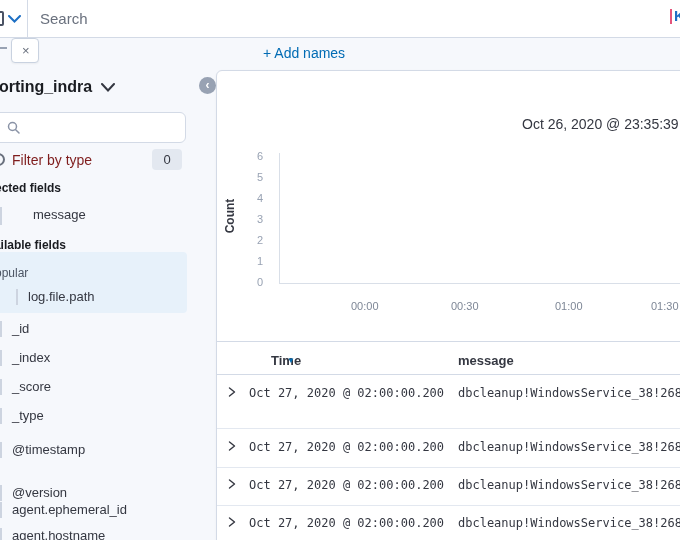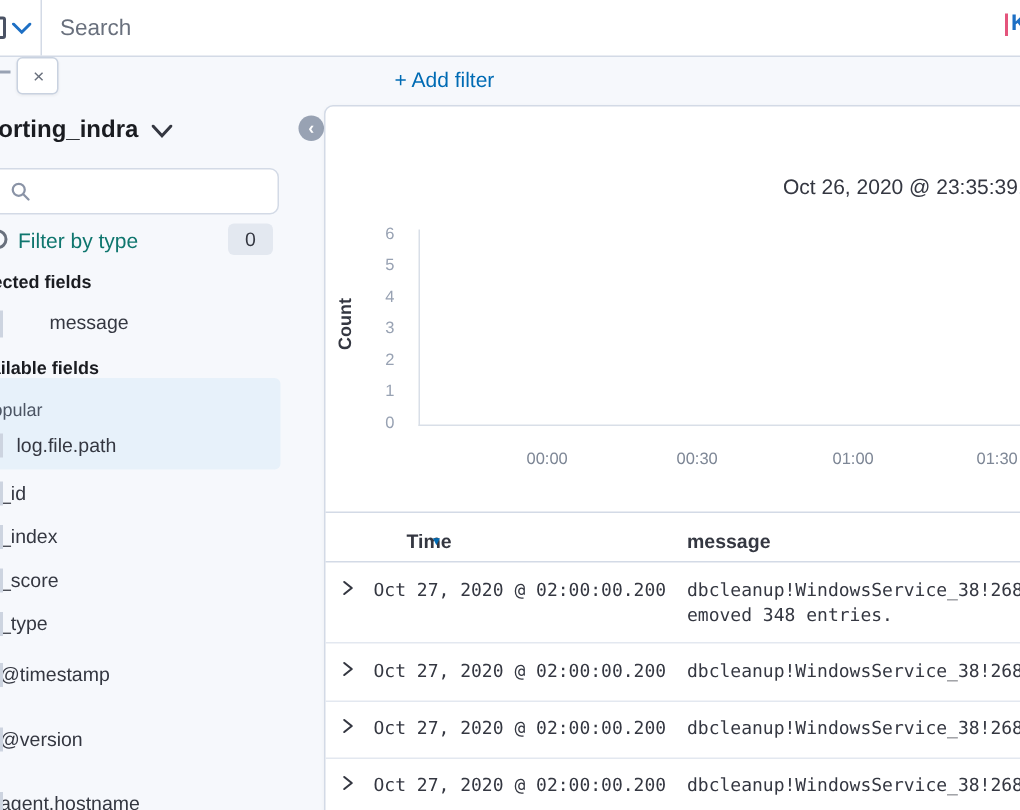--- a/index.html
+++ b/index.html
@@ -38,33 +38,33 @@
   #sidebar { left:0; top:63px; width:216px; height:477px; }
   .collapse-btn { left:199px; top:14px; width:17px; height:17px; border-radius:50%; background:#98a2b3;
     color:#fff; font-size:12px; font-weight:bold; line-height:16px; text-align:center; }
   .idx-row { left:-26px; top:15px; display:flex; align-items:center; gap:9px; }
   .idx-name { font-size:16px; font-weight:bold; color:#1a1c21; white-space:nowrap; }
   .fld-search { left:-16px; top:49px; width:202px; height:31px; background:#fff; border:1px solid #d3dae6;
     border-radius:6px; display:flex; align-items:center; }
   .fld-search .mag { margin-left:22px; }
   .fld-search .ph { margin-left:8px; font-size:14px; color:#69707d; white-space:nowrap; }
   .fbt-icon { left:-8px; top:90px; width:13px; height:13px; border:2px solid #69707d; border-radius:50%; }
-  .fbt-label { left:12px; top:89px; font-size:14px; color:#0f766e; }
+  .fbt-label { left:12px; top:89px; font-size:14px; color:#7f1d1d; }
   .fbt-badge { left:152px; top:86px; width:30px; height:21px; background:#e3e8f0; border-radius:4px;
     font-size:13px; color:#343741; text-align:center; line-height:21px; }
   .sec-head { font-size:12px; font-weight:bold; color:#1a1c21; white-space:nowrap; }
   .sel-head { left:-23px; top:118px; }
   .avl-head { left:-21px; top:175px; }
-  .fld-item { font-size:13px; color:#343741; white-space:nowrap; }
+  .fld-item { font-size:13px; color:#343741; white-space:nowrap; padding-left:12px; }
   .fld-item::before { content:""; position:absolute; left:0; top:0; width:2px; height:16px; background:#cdd4e0; }
   .sel-message { left:0; top:144px; padding-left:33px; }
   .sel-message::before { height:18px; }
   .popular-blk { left:0; top:189px; width:187px; height:61px; background:#e7f1fa; border-radius:0 4px 4px 0; }
   .popular-lbl { left:-13px; top:14px; font-size:12px; color:#4c5564; white-space:nowrap; }
-  .popular-fld { left:0; top:37px; padding-left:11px; }
+  .popular-fld { left:16px; top:37px; }
 
   
   #panel { left:216px; top:70px; width:480px; height:600px; background:#fff;
     border:1px solid #d3dae6; border-radius:6px; box-shadow:0 1px 3px rgba(0,0,0,.04); }
   .chart-title { left:305px; top:45px; font-size:14px; color:#343741; white-space:nowrap; }
   .count-lbl { left:-17px; top:138px; width:60px; text-align:center; font-size:12px; font-weight:bold;
     color:#343741; transform:rotate(-90deg); }
   .ytick { left:20px; width:26px; text-align:right; font-size:11px; color:#98a2b3; }
   .xtick { top:229px; width:50px; text-align:left; font-size:11px; color:#7e8796; }
   .axis-v { left:62px; top:82px; width:1px; height:131px; background:#d9dfe8; }
@@ -90,21 +90,21 @@
   <div class="abs topbar-sep"></div>
   <div class="abs search-ph nowrap">Search</div>
   <div class="abs kql-pink"></div>
   <div class="abs kql-k">K</div>
 </div>
 
 <div class="abs filter-dash"></div>
 <div class="abs filter-pill">
   <span class="x">×</span>
 </div>
-<div class="abs add-filter nowrap">+ Add filter</div>
+<div class="abs add-filter nowrap">+ Add names</div>
 
 <div id="sidebar" class="abs">
   <div class="abs collapse-btn">‹</div>
 
   <div class="abs idx-row">
     <span class="idx-name">reporting_indra</span>
     <svg width="14" height="9" viewBox="0 0 14 9">
       <polyline points="1,1 7,7.5 13,1" fill="none" stroke="#343741" stroke-width="2" stroke-linecap="round"></polyline>
     </svg>
   </div>
@@ -129,20 +129,21 @@
     <div class="abs popular-lbl">Popular</div>
     <div class="abs fld-item popular-fld">log.file.path</div>
   </div>
 
   <div class="abs fld-item" style="left:0; top:258px;">_id</div>
   <div class="abs fld-item" style="left:0; top:287px;">_index</div>
   <div class="abs fld-item" style="left:0; top:316px;text-align:right;">_score</div>
   <div class="abs fld-item" style="left:0; top:345px;text-align:center;">_type</div>
   <div class="abs fld-item" style="left:0; top:379px;">@timestamp</div>
   <div class="abs fld-item" style="left:0; top:410px;margin-top:12px;">@version</div>
+  <div class="abs fld-item" style="left:0; top:439px;">agent.ephemeral_id</div>
   <div class="abs fld-item" style="left:0; top:465px;">agent.hostname</div>
 </div>
 
 <div id="panel" class="abs">
 
   <div class="abs chart-title">Oct 26, 2020 @ 23:35:39.3</div>
 
   <div class="abs count-lbl">Count</div>
   <div class="abs ytick" style="top:79px;">6</div>
   <div class="abs ytick" style="top:100px;">5</div>
@@ -162,21 +163,20 @@
   <div class="abs hdr-time nowrap">Time</div>
   <div class="abs hdr-sort">▼</div>
   <div class="abs hdr-msg nowrap">message</div>
   <div class="abs hdr-border"></div>
 
   <svg class="abs expand" style="left:10px; top:316px;" viewBox="0 0 10 10">
     <polyline points="2.5,1 7.5,5 2.5,9" fill="none" stroke="#343741" stroke-width="1.4" stroke-linecap="round" stroke-linejoin="round"></polyline>
   </svg>
   <div class="abs mono" style="left:32px; top:314px;">Oct 27, 2020 @ 02:00:00.200</div>
   <div class="abs mono" style="left:241px; top:314px;">dbcleanup!WindowsService_38!268d</div>
-  <div class="abs mono" style="left:241px; top:331px;">emoved 348 entries.</div>
   <div class="abs row-border" style="top:357px;"></div>
 
   <svg class="abs expand" style="left:10px; top:370px;" viewBox="0 0 10 10">
     <polyline points="2.5,1 7.5,5 2.5,9" fill="none" stroke="#343741" stroke-width="1.4" stroke-linecap="round" stroke-linejoin="round"></polyline>
   </svg>
   <div class="abs mono" style="left:32px; top:368px;">Oct 27, 2020 @ 02:00:00.200</div>
   <div class="abs mono" style="left:241px; top:368px;">dbcleanup!WindowsService_38!268d</div>
   <div class="abs row-border" style="top:396px;"></div>
 
   <svg class="abs expand" style="left:10px; top:408px;" viewBox="0 0 10 10">

